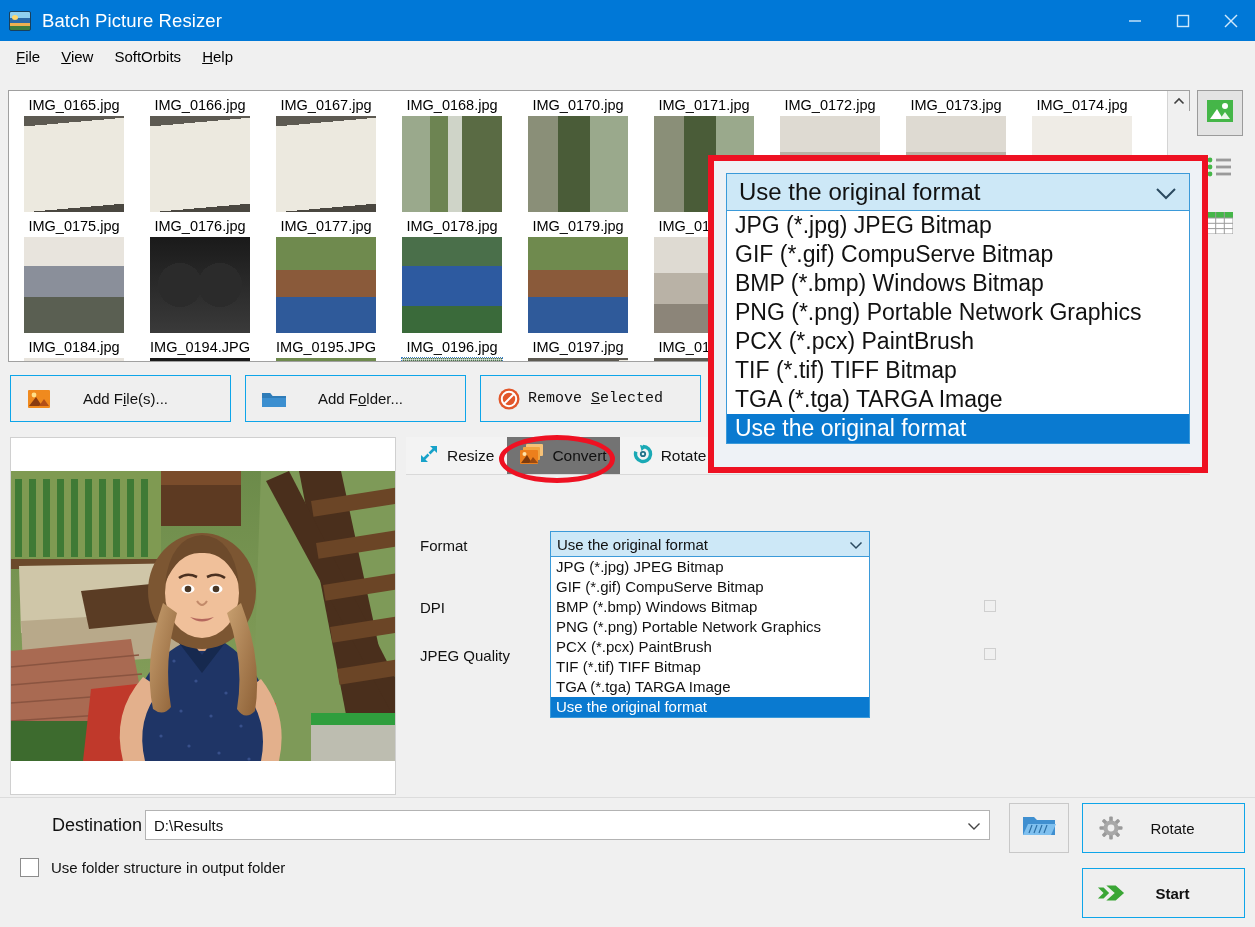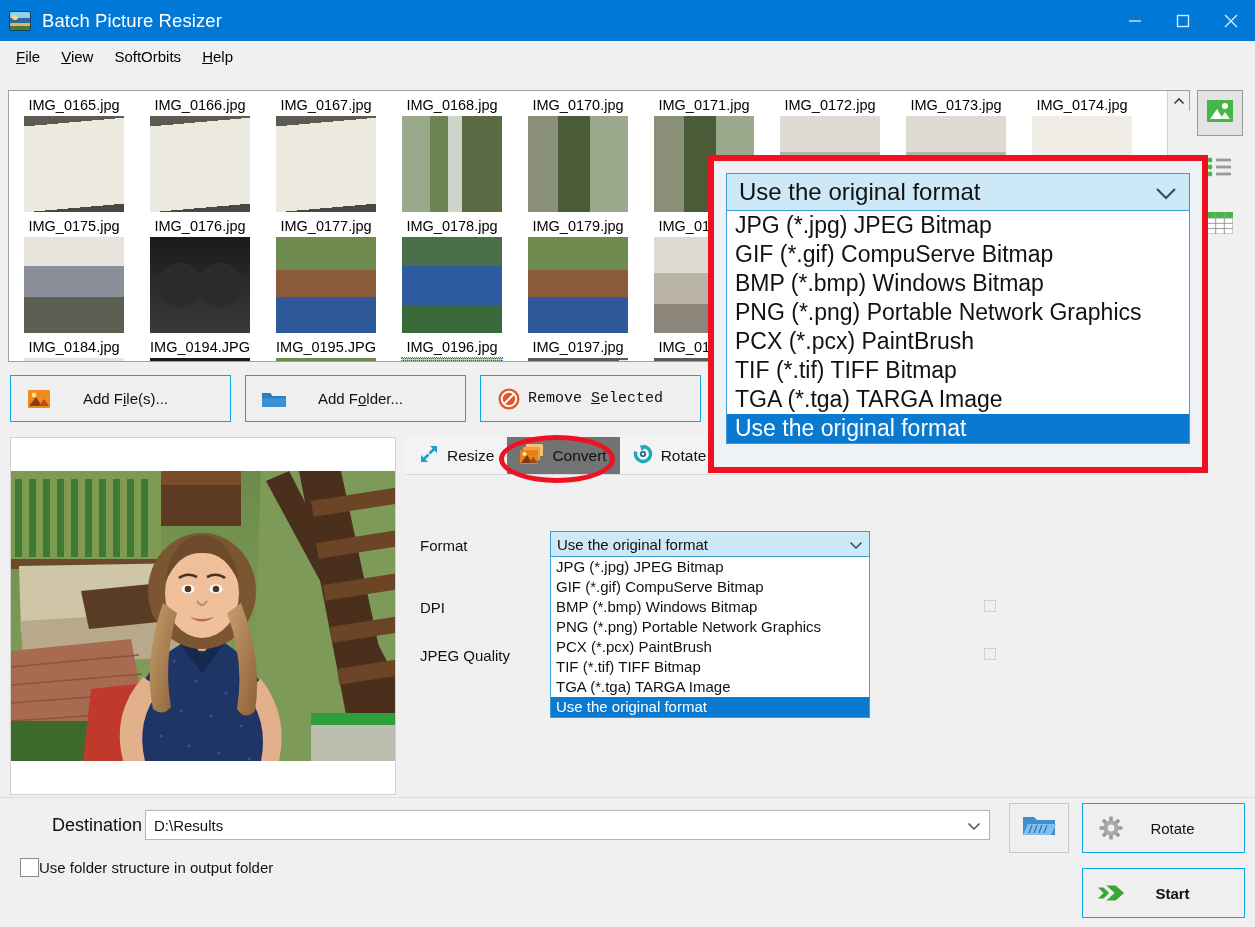--- a/index.html
+++ b/index.html
@@ -147,21 +147,21 @@
 
   
   .destrow { position:absolute; left:10px; top:810px; display:flex; align-items:center; }
   .dest-label { font-size:18px; color:#111; width:135px; padding-left:42px; }
   .dest-input {
     width:845px; height:30px; background:#fff; border:1px solid #b3b3b3;
     display:flex; align-items:center; padding:0 8px; font-size:15px; color:#111;
   }
   .dest-input .dtext { flex:1; }
 
-  .chkrow { position:absolute; left:20px; top:858px; display:flex; align-items:center; gap:0; }
+  .chkrow { position:absolute; left:20px; top:858px; display:flex; align-items:center; gap:12px; }
   .chkbox { width:19px; height:19px; border:1px solid #8c8c8c; background:#fff; }
   .chklabel { font-size:15px; color:#111; }
 
   .folder-btn {
     position:absolute; left:1009px; top:803px; width:60px; height:50px;
     background:#efefef; border:1px solid #c8c8c8;
     display:flex; align-items:center; justify-content:center;
   }
   .btn-options {
     position:absolute; left:1082px; top:803px; width:163px; height:50px;

